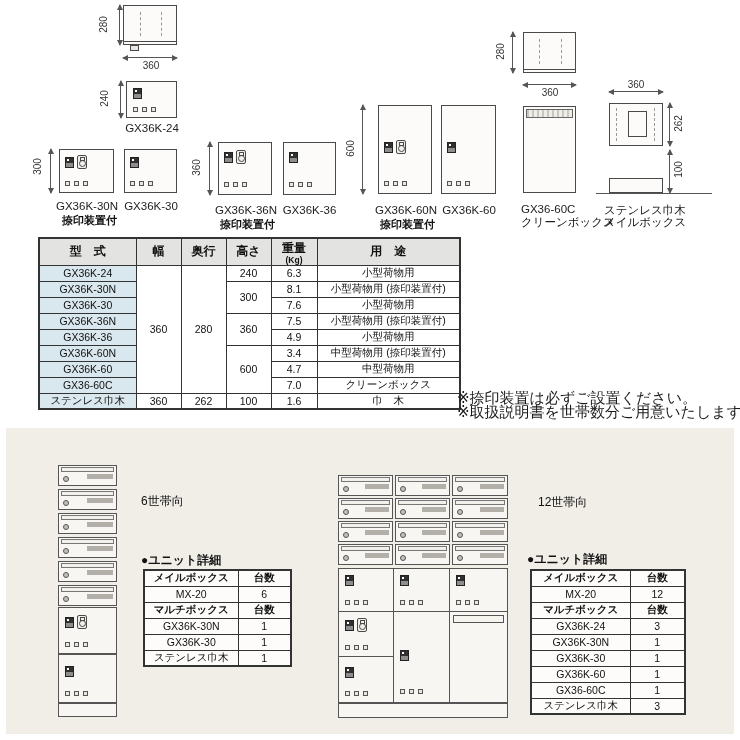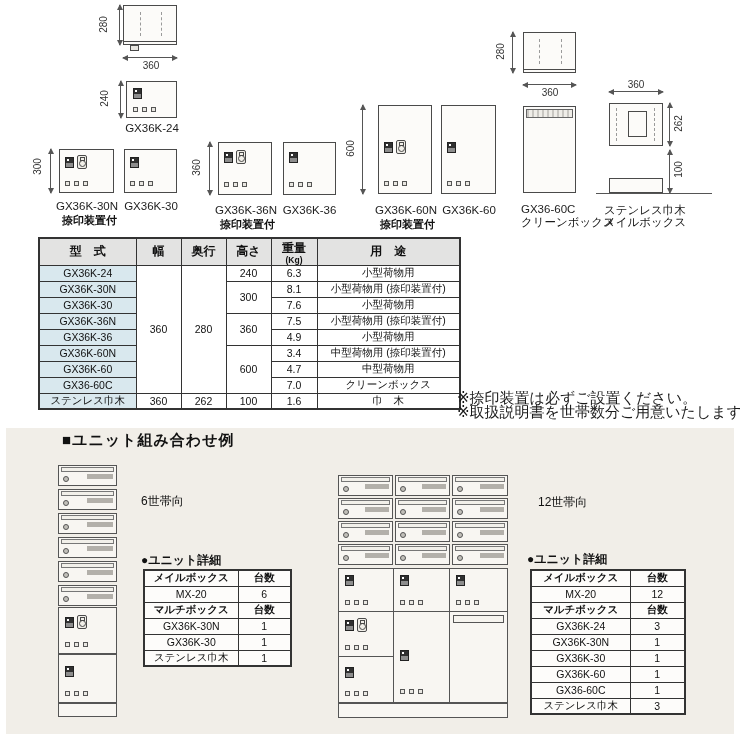--- a/index.html
+++ b/index.html
@@ -273,21 +273,20 @@
       <td>1.6</td>
       <td class="use">巾　木</td>
     </tr>
   </tbody>
     </table>
 
   <div class="note-blk" style="left:457px;top:389px;">※捺印装置は必ずご設置ください。</div>
   <div class="note-blk" style="left:457px;top:403px;">※取扱説明書を世帯数分ご用意いたしますので、ご指示ください。</div>
 
   <div id="combo-bg"></div>
-  <div class="combo-title">■ユニット組み合わせ例</div>
 
   <div class="tower" style="left:58px;top:465px;width:59px;height:252px;">
     <div class="slotunit" style="top:0;">
         <span class="flap"></span>
         <span class="lock"></span>
         <span class="plate"></span>
       </div>
     <div class="slotunit" style="top:24px;">
         <span class="flap"></span>
         <span class="lock"></span>

